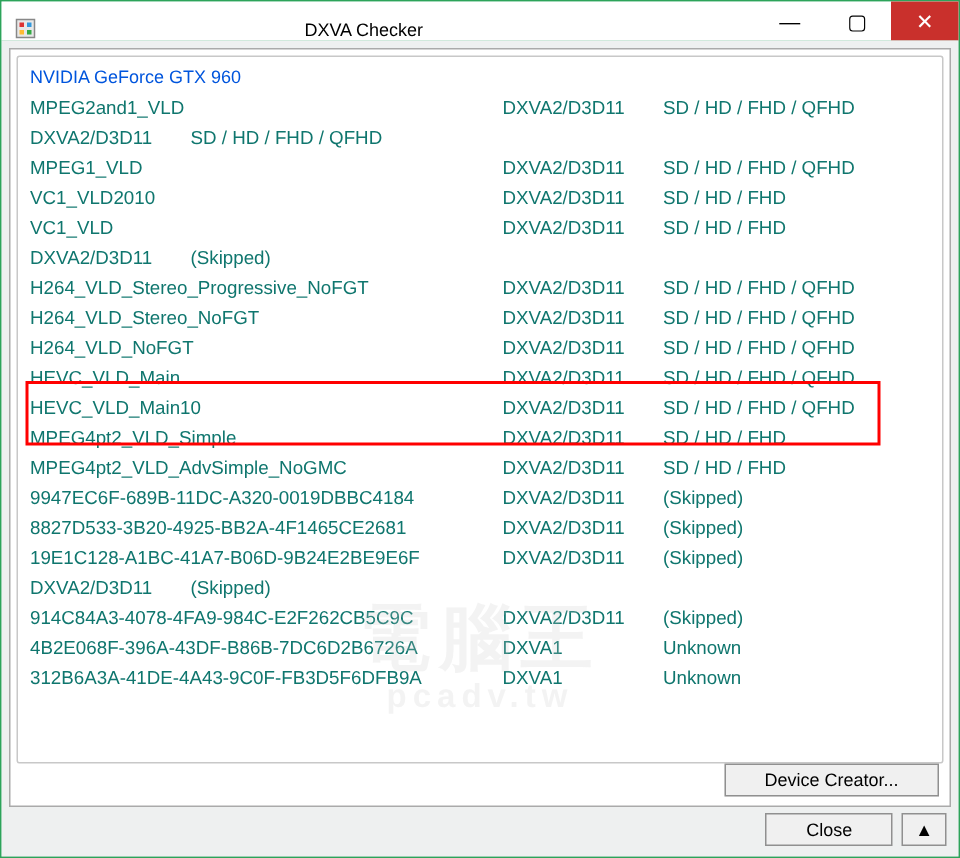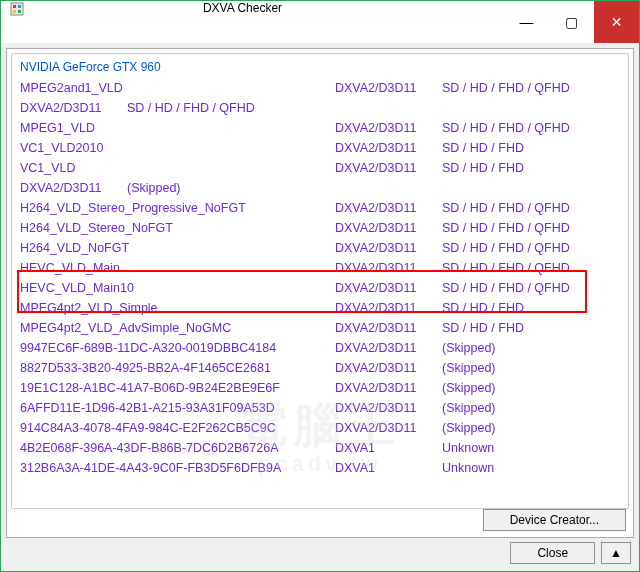--- a/index.html
+++ b/index.html
@@ -1,32 +1,32 @@
 <!DOCTYPE html>
 <html><head>
 <meta charset="utf-8">
 <style>
   * { box-sizing: border-box; margin: 0; padding: 0; }
   html, body { width: 640px; height: 572px; font-family: Tahoma, Segoe UI, sans-serif; font-size: 12px; overflow: hidden; }
   .window { width: 640px; height: 572px; background: #6bc492; border: 1px solid #2da35a; display: flex; flex-direction: column; }
-  .titlebar { height: 42px; background: #fff; display: flex; align-items: flex-start; padding-left: 8px; }
+  .titlebar { height: 26px; background: #fff; display: flex; align-items: flex-end; padding-left: 8px; }
   .title-icon { width: 16px; height: 16px; margin-right: 6px; display:flex;align-items:center;justify-content:center; }
   .title { flex:1; text-align:center; color:#000; font-size:12px; margin-left:-50px;}
   .winbtns { display:flex; height:100%; }
   .winbtn { width:45px; display:flex; align-items:center; justify-content:center; font-size:14px; }
   .winbtn.close { background:#c9302c; color:#fff; }
   .body { flex:1; background:#eef0f0; padding:5px 5px 5px 5px; display:flex; flex-direction:column; position:relative; }
   .tabs { display:flex; gap:0; height:22px; margin-bottom:-1px; }
   .tab { border:1px solid #aaa; border-bottom:none; padding:3px 10px 2px; background:#f6f6f6; font-size:12px; cursor:default; }
   .tab.active { background:#fff; border-bottom:1px solid #fff; position:relative; z-index:2; }
   .tab + .tab { margin-left:-1px; }
   .panel { flex:1; background:#fff; border:1px solid #aaa; padding:4px 4px 4px 4px; display:flex; flex-direction:column; position:relative; }
   .group { border:1px solid #c8c8c8; border-radius:2px; flex:1; padding:6px 8px 6px 8px; overflow:hidden; }
   .device-name { color:#0055dd; font-size:12px; margin-bottom:4px; }
-  .row { display:flex; font-size:12.5px; line-height:20px; color:#6d28d9; }
+  .row { display:flex; font-size:12.5px; line-height:20px; color:#0f766e; }
   .c1 { flex:0 0 315px; white-space:nowrap; overflow:hidden; }
   .c2 { flex:0 0 107px; }
   .c3 { flex:1; }
   .highlight { position:absolute; border:2px solid #ff0000; pointer-events:none; left:10px; right:46px; top:221px; height:43px; }
   .footer { display:flex; justify-content:flex-end; gap:6px; padding:0 3px 2px 0; }
   .btn { background:#f0f0f0; border:1px solid #909090; padding:3px 26px; font-size:12px; cursor:default; }
   .btn.sq { padding:3px 8px; }
   .btn-row2 { margin-top:4px; }
   .wm { position:absolute; left:0; right:0; bottom:80px; text-align:center; font-size:48px; font-weight:bold; color:rgba(200,200,200,.22); letter-spacing:6px; pointer-events:none; font-family:Liberation Serif, serif;}
   .wm2 { position:absolute; left:0; right:0; bottom:60px; text-align:center; font-size:22px; font-weight:bold; color:rgba(200,200,200,.22); letter-spacing:4px; pointer-events:none; font-family:Arial,sans-serif;}
@@ -131,21 +131,20 @@
               <span class="c1">8827D533-3B20-4925-BB2A-4F1465CE2681</span>
               <span class="c2">DXVA2/D3D11</span>
               <span class="c3">(Skipped)</span>
             </div>
             <div class="row">
               <span class="c1">19E1C128-A1BC-41A7-B06D-9B24E2BE9E6F</span>
               <span class="c2">DXVA2/D3D11</span>
               <span class="c3">(Skipped)</span>
             </div>
             <div class="row">
-              <span class="c1">6AFFD11E-1D96-42B1-A215-93A31F09A53D</span>
               <span class="c2">DXVA2/D3D11</span>
               <span class="c3">(Skipped)</span>
             </div>
             <div class="row">
               <span class="c1">914C84A3-4078-4FA9-984C-E2F262CB5C9C</span>
               <span class="c2">DXVA2/D3D11</span>
               <span class="c3">(Skipped)</span>
             </div>
             <div class="row">
               <span class="c1">4B2E068F-396A-43DF-B86B-7DC6D2B6726A</span>

